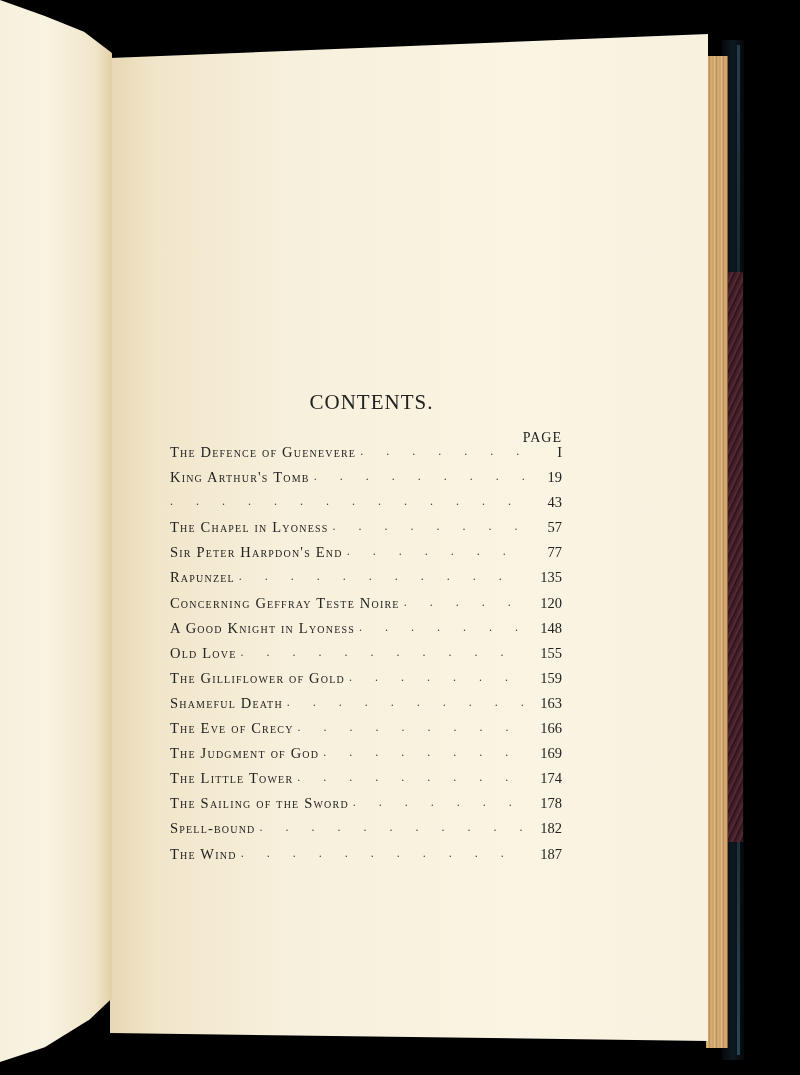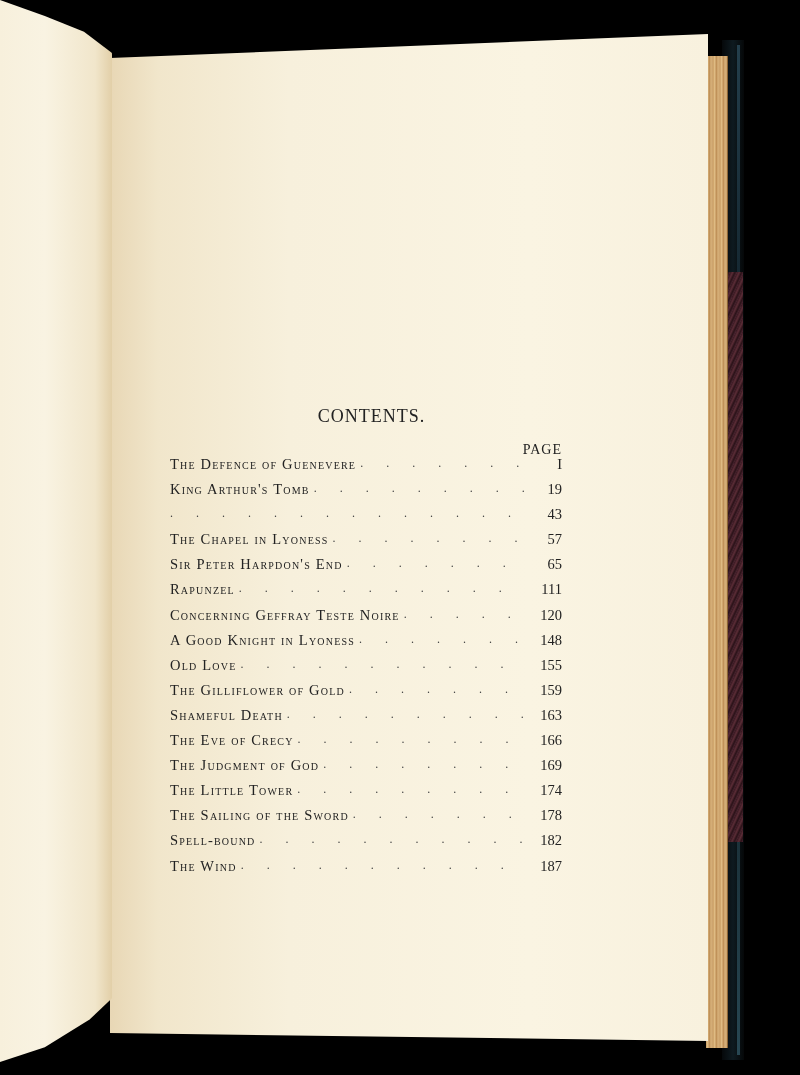--- a/index.html
+++ b/index.html
@@ -35,21 +35,21 @@
   .left-page {
     position:absolute; left:0; top:0; width:112px; height:1062px;
     background:linear-gradient(90deg,#f7f0dc 0%,#f9f3e2 40%,#f1e6cb 85%,#e2cfa8 100%);
     border-radius:0 70px 45px 0 / 0 55px 35px 0;
     clip-path:polygon(0 0,40% 1.5%,75% 3%,100% 5%,100% 94%,80% 96%,40% 98.6%,0 100%);
   }
   .toc {
     position:absolute; left:170px; top:390px; width:395px; color:#222;
   }
   .toc-title {
-    text-align:center; font-size:18px; letter-spacing:1px; margin:16px 0 15px 0; padding-left:8px;
+    text-align:center; font-size:21px; letter-spacing:1px; margin:0 0 15px 0; padding-left:8px;
   }
   .page-header {
     text-align:right; font-size:14px; letter-spacing:1px; margin:0 3px 0 0; height:14px;
   }
   .entry {
     display:flex; align-items:flex-start; height:25.1px; font-size:14.5px; white-space:nowrap;
   }
   .entry .title { font-variant:small-caps; letter-spacing:1.2px; padding-right:4px; }
   .entry .dots {
     flex:1; overflow:hidden; letter-spacing:10px; font-size:12px; color:#444; text-align:right;
@@ -86,26 +86,26 @@
     <span class="page">43</span>
   </div>
       <div class="entry">
     <span class="title">The Chapel in Lyoness</span>
     <span class="dots">. . . . . . . . . . . . . . . . . . . . . . . . . . . . . . .</span>
     <span class="page">57</span>
   </div>
       <div class="entry">
     <span class="title">Sir Peter Harpdon's End</span>
     <span class="dots">. . . . . . . . . . . . . . . . . . . . . . . . . . . . . . .</span>
-    <span class="page">65</span>
+    <span class="page">77</span>
   </div>
       <div class="entry">
     <span class="title">Rapunzel</span>
     <span class="dots">. . . . . . . . . . . . . . . . . . . . . . . . . . . . . . .</span>
-    <span class="page">111</span>
+    <span class="page">135</span>
   </div>
       <div class="entry">
     <span class="title">Concerning Geffray Teste Noire</span>
     <span class="dots">. . . . . . . . . . . . . . . . . . . . . . . . . . . . . . .</span>
     <span class="page">120</span>
   </div>
       <div class="entry">
     <span class="title">A Good Knight in Lyoness</span>
     <span class="dots">. . . . . . . . . . . . . . . . . . . . . . . . . . . . . . .</span>
     <span class="page">148</span>

